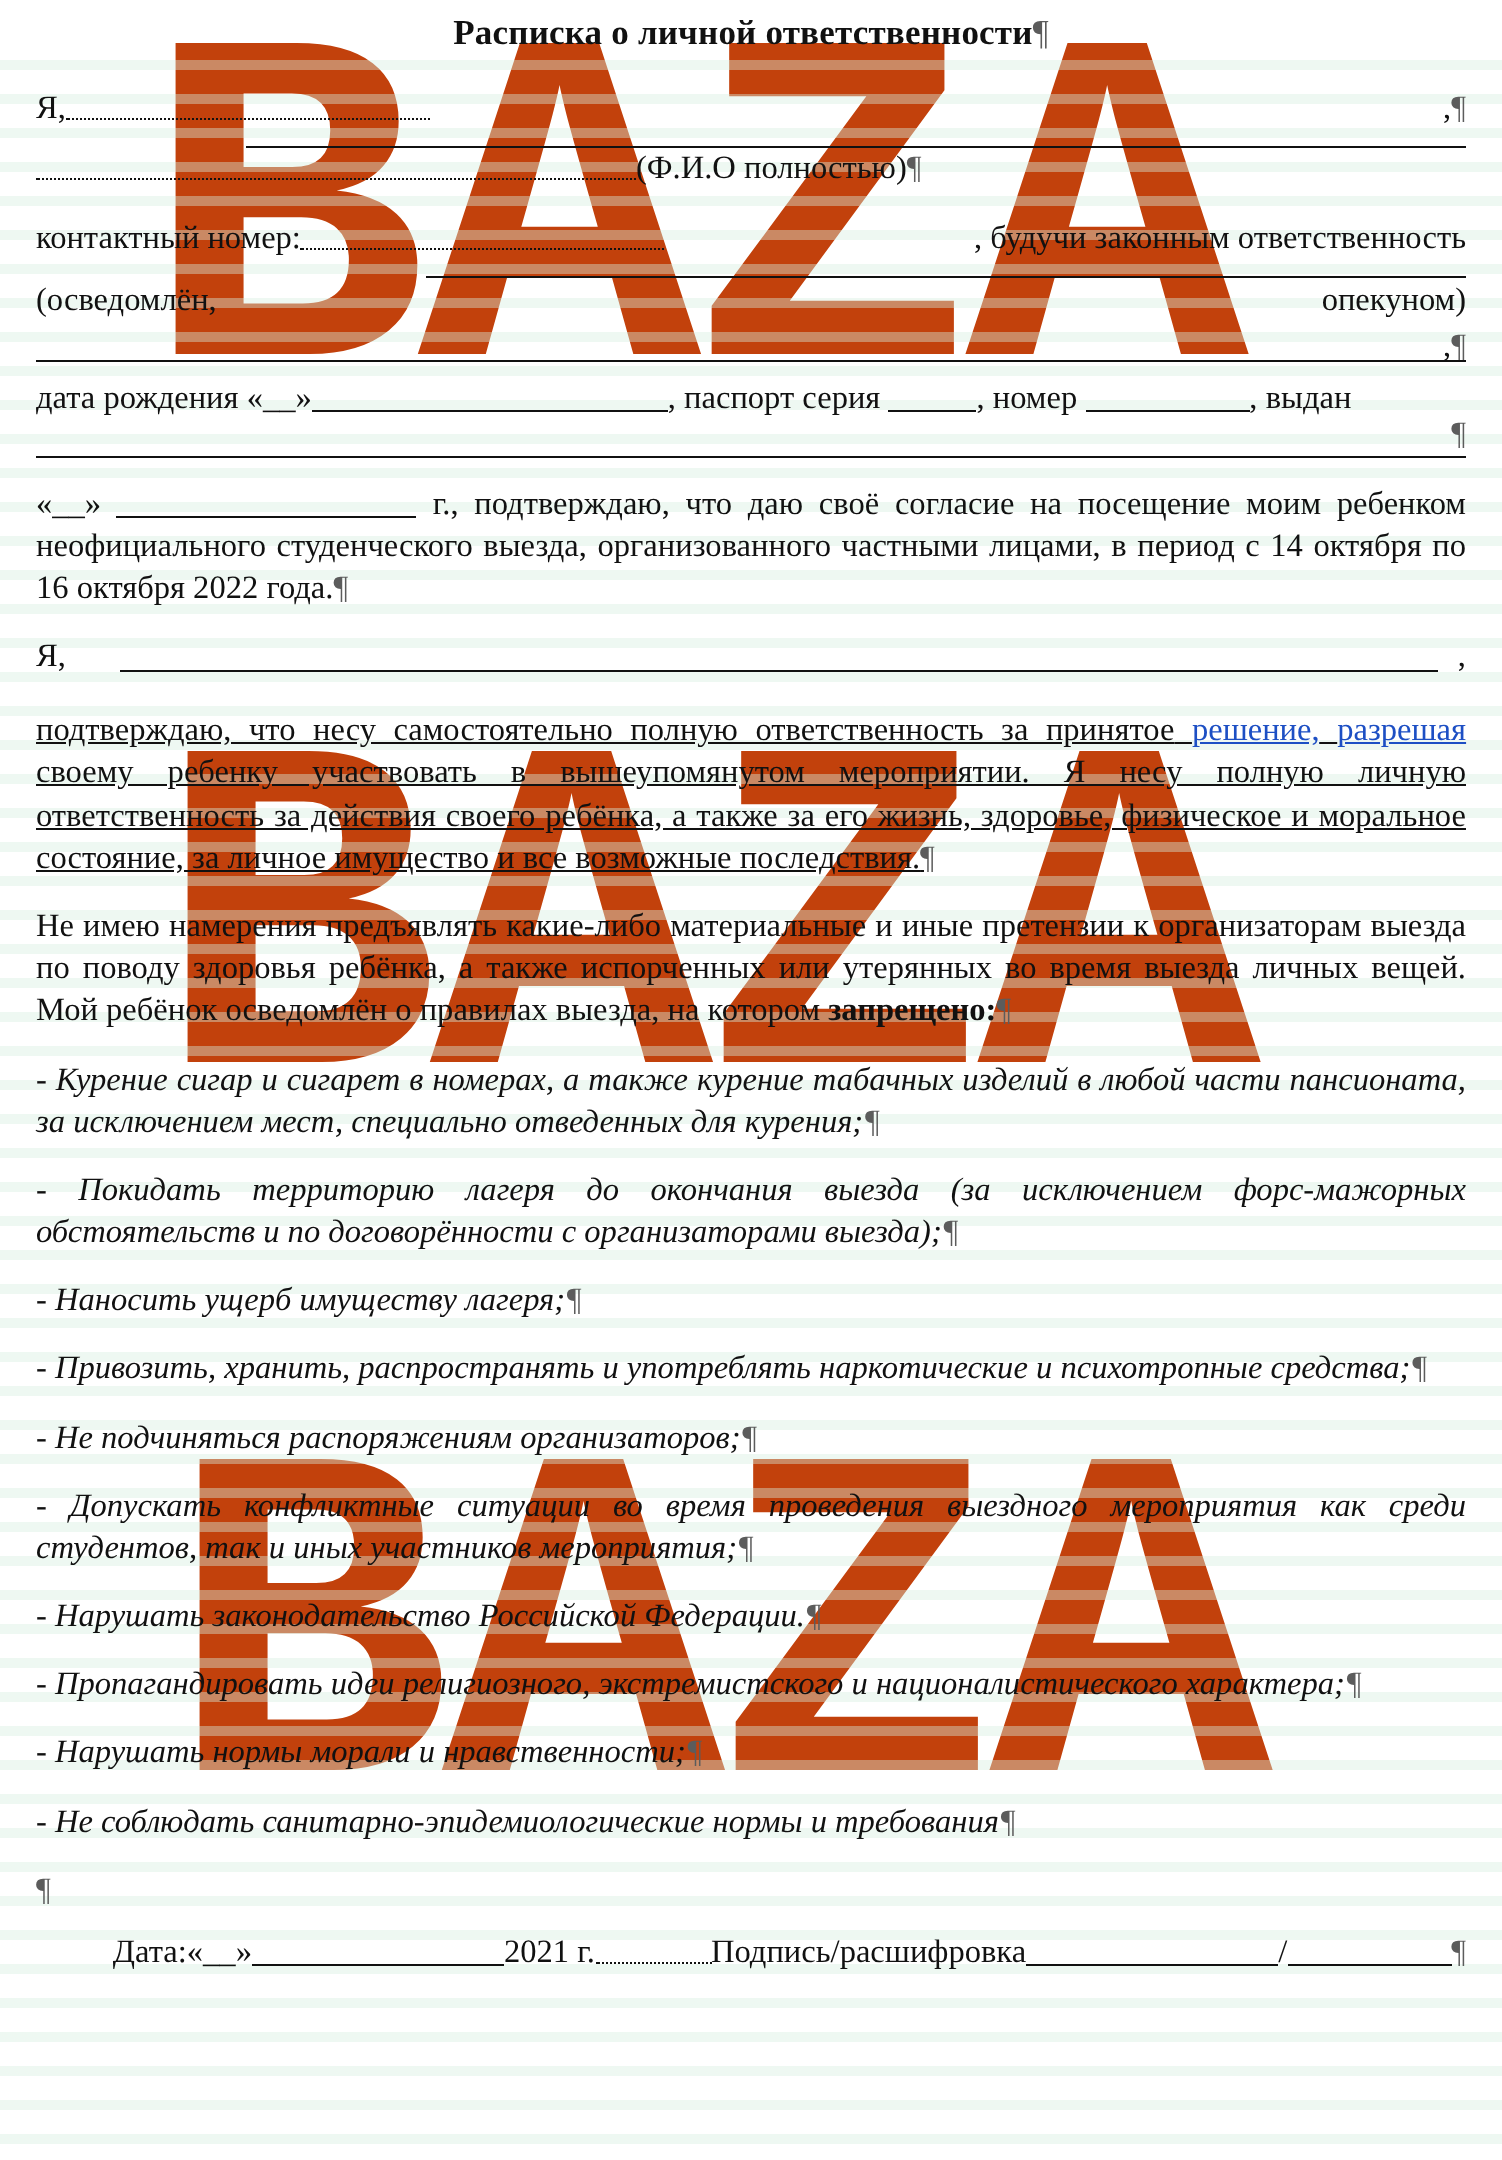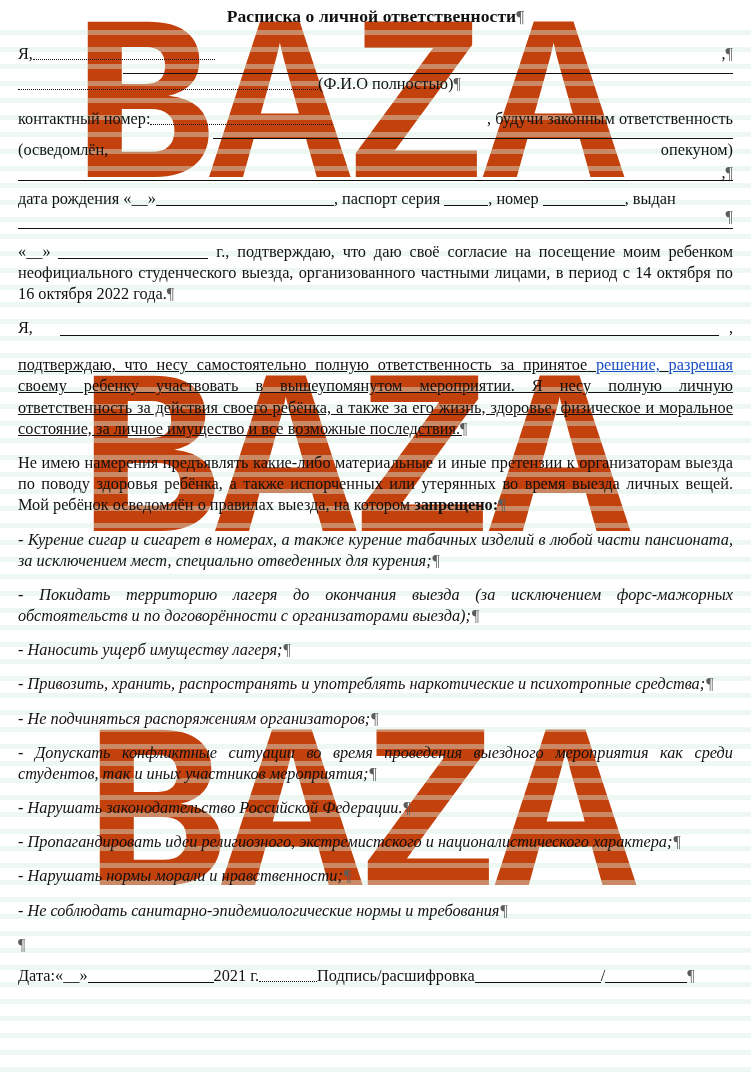--- a/index.html
+++ b/index.html
@@ -300,18 +300,18 @@
       <p class="list-item nojust"><span>- Нарушать законодательство Российской Федерации.</span><span class="pilcrow">¶</span></p>
       <p class="list-item"><span>- Пропагандировать идеи религиозного, экстремистского и националистического характера;</span><span class="pilcrow">¶</span></p>
       <p class="list-item nojust"><span>- Нарушать нормы морали и нравственности;</span><span class="pilcrow">¶</span></p>
       <p class="list-item nojust"><span>- Не соблюдать санитарно-эпидемиологические нормы и требования</span><span class="pilcrow">¶</span></p>
     </div>
 
     <p class="para nojust" style="margin-bottom:10px;">
       <span class="pilcrow">¶</span>
     </p>
 
-    <p class="para nojust" style="margin-bottom:0;">
+    <p class="para nojust" style="margin-bottom:0;text-align:right;">
       <span>Дата:</span><span>«__»</span><span class="rule rule-m"></span><span>2021 г.</span><span class="dotrule dotrule-sm"></span><span>Подпись/расшифровка</span><span class="rule rule-m"></span><span>/</span><span class="rule rule-s"></span><span class="pilcrow">¶</span>
     </p>
 
   </div>
 </div>
 
 </body></html>

